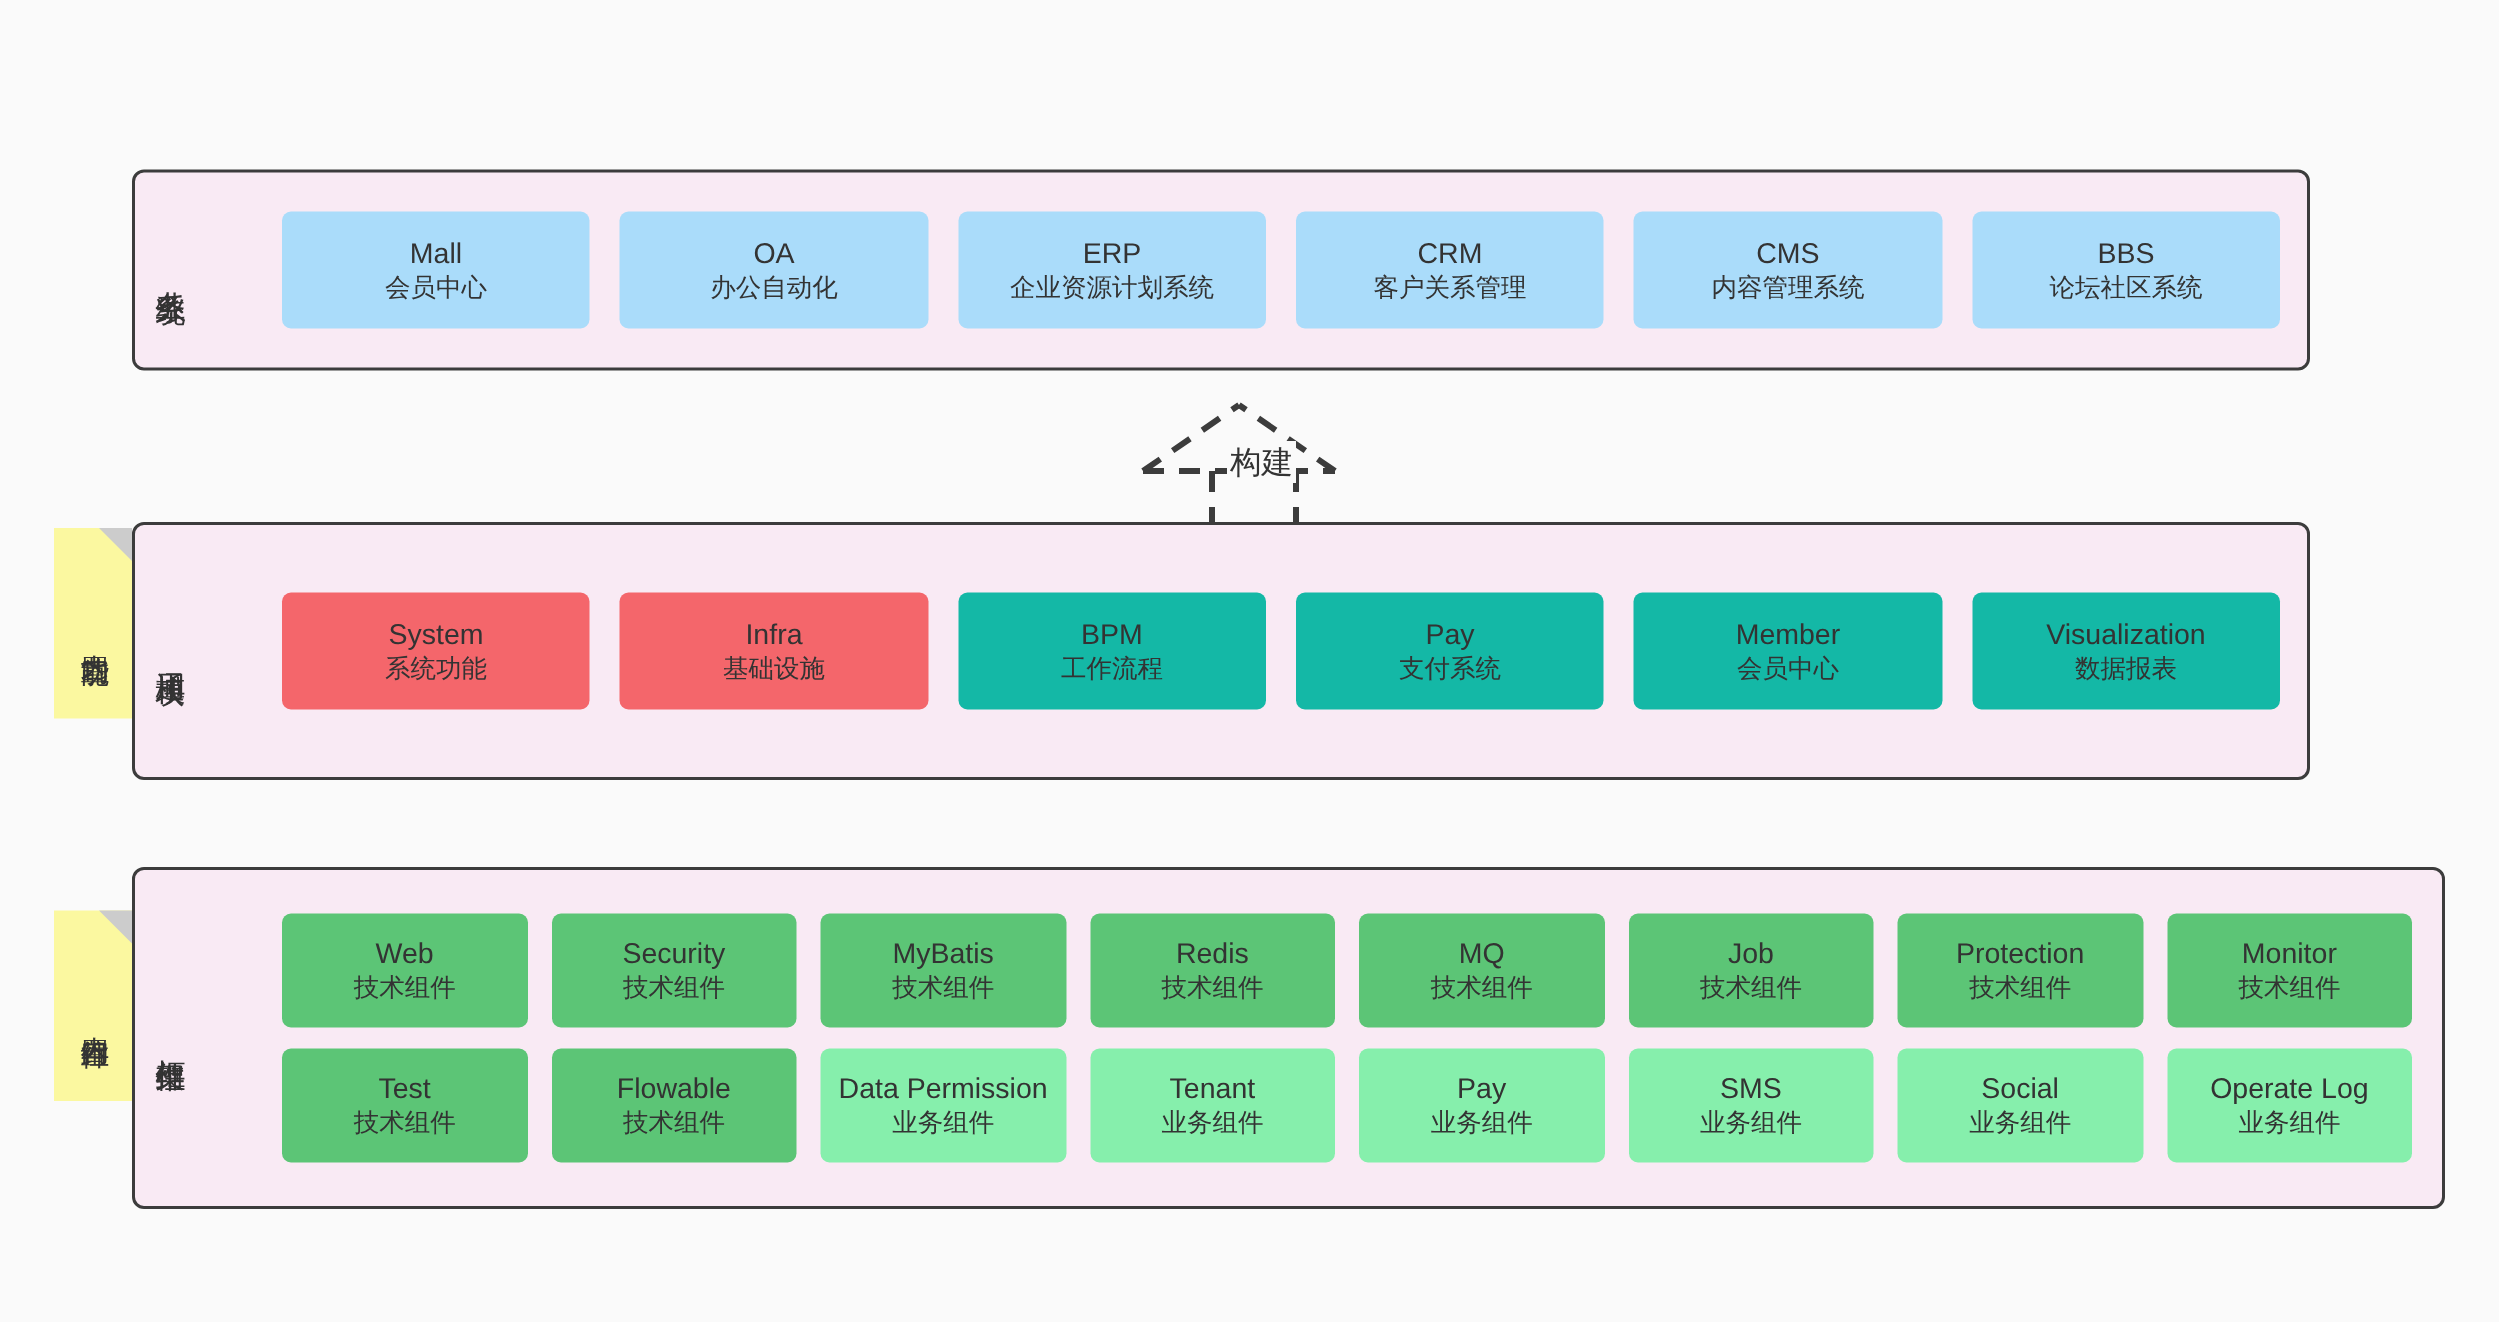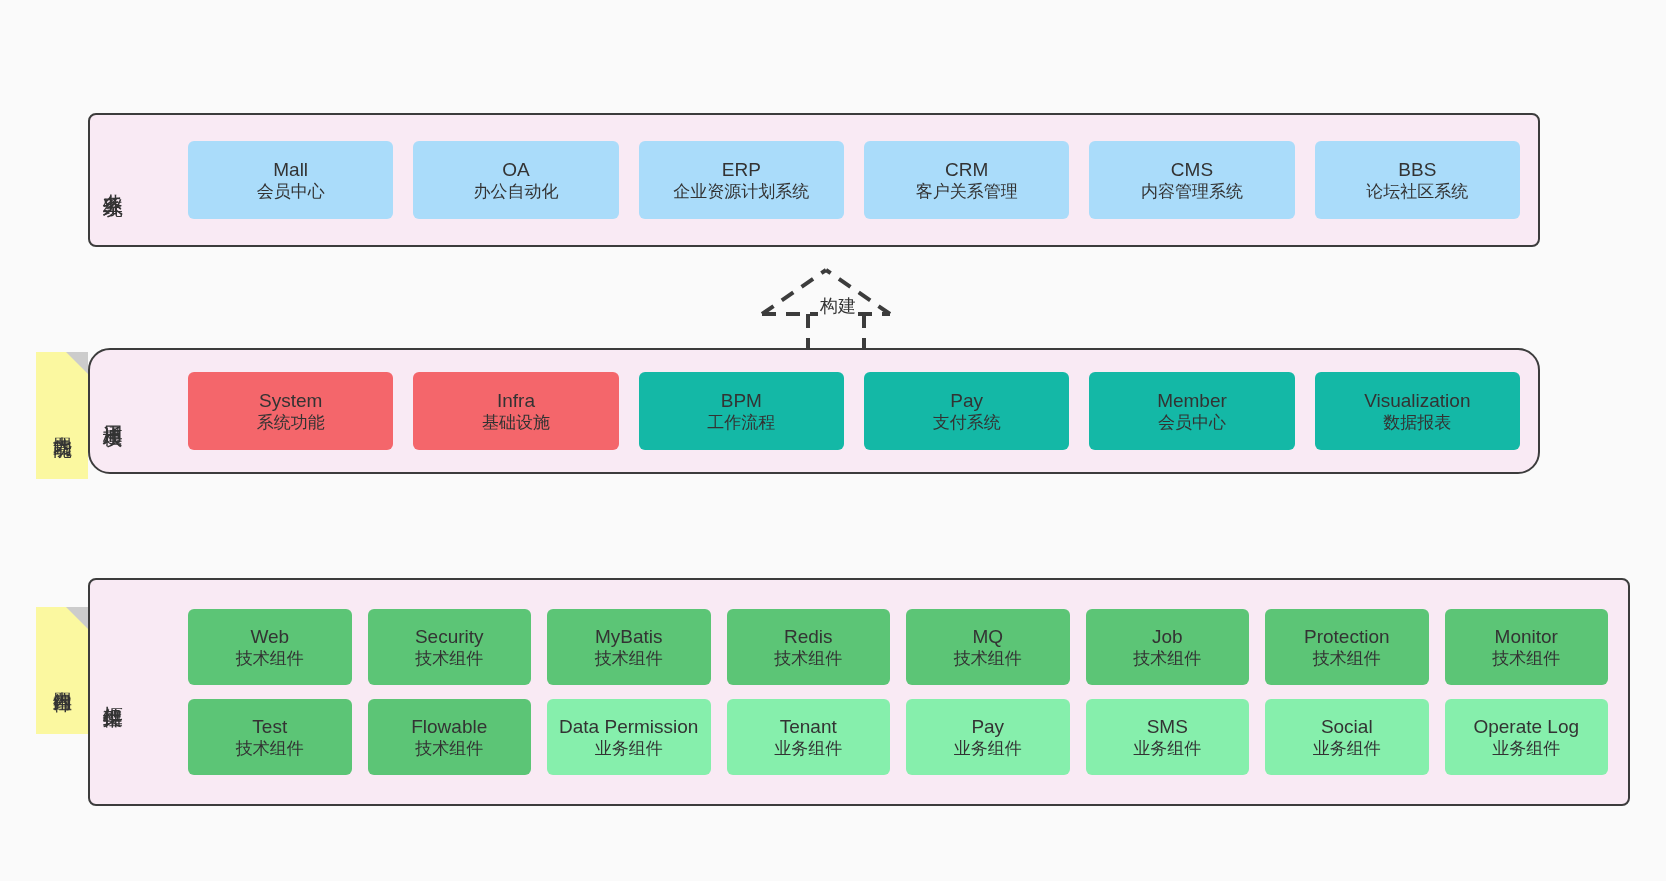--- a/index.html
+++ b/index.html
@@ -86,21 +86,21 @@
   .c-blue     { background: #aadcfa; }
   .c-red      { background: #f4666b; }
   .c-pink     { background: #14b8a6; }
   .c-green    { background: #5cc576; }
   .c-lgreen   { background: #86efac; }
 
   
   #layer-business { left: 88px;  top: 113px; width: 1452px; height: 134px; }
   #layer-business .card { height: 78px; }
 
-  #layer-common   { left: 88px;  top: 348px; width: 1452px; height: 126px; border-radius: 22px; }
+  #layer-common   { left: 88px;  top: 348px; width: 1452px; height: 172px; }
   #layer-common .card { height: 78px; }
 
   #layer-framework{ left: 88px;  top: 578px; width: 1542px; height: 228px; }
   #layer-framework .card { height: 76px; }
   #layer-framework .layer-body { gap: 14px; padding: 0 20px 0 6px; }
   #layer-framework .row { gap: 16px; }
 
   
   .sticky {
     position: absolute;
@@ -130,21 +130,21 @@
   #sticky-framework { left: 36px; top: 607px; height: 127px; padding-top: 14px; }
 
   
   .connector {
     position: absolute;
     width: 200px;
     height: 100px;
   }
   .connector .conn-label {
     position: absolute;
-    font-size: 18px;
+    font-size: 21px;
     color: #333333;
     background: #fafafa;
     padding: 0 2px;
     white-space: nowrap;
     user-select: none;
   }
   #connector-build { left: 742px; top: 258px; }
   #connector-build .conn-label { left: 76px; top: 36px; }
   #connector-impl  { left: 757px; top: 492px; }
   #connector-impl  .conn-label { left: 76px; top: 36px; }

